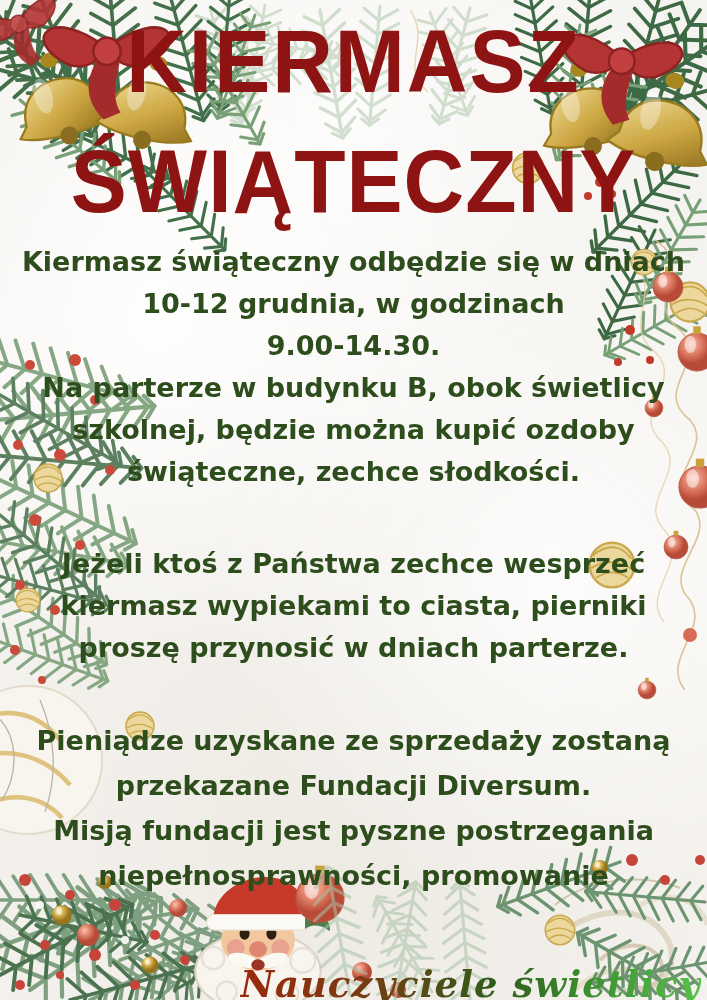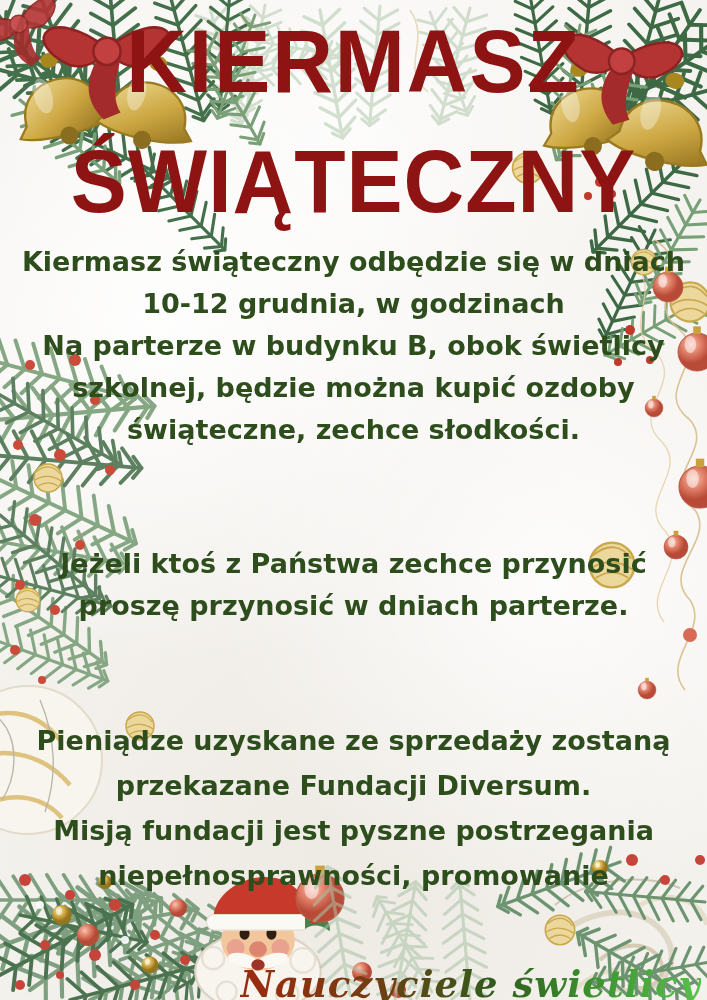--- a/index.html
+++ b/index.html
@@ -319,27 +319,29 @@
 
   <div class="textlayer">
     <div class="title">
       <div class="l1">KIERMASZ</div>
       <div class="l2">ŚWIĄTECZNY</div>
     </div>
 
     <div class="para p1">
       <div class="line">Kiermasz świąteczny odbędzie się w dniach</div>
       <div class="line">10-12 grudnia, w godzinach</div>
+      <div class="line">9.00-14.30.</div>
       <div class="line">Na parterze w budynku B, obok świetlicy</div>
       <div class="line">szkolnej, będzie można kupić ozdoby</div>
       <div class="line">świąteczne, zechce słodkości.</div>
     </div>
 
     <div class="para p2">
-      <div class="line">Jeżeli ktoś z Państwa zechce przynosić</div>
+      <div class="line">Jeżeli ktoś z Państwa zechce wesprzeć</div>
+      <div class="line">kiermasz wypiekami to ciasta, pierniki</div>
       <div class="line">proszę przynosić w dniach parterze.</div>
     </div>
 
     <div class="para p3">
       <div class="line">Pieniądze uzyskane ze sprzedaży zostaną</div>
       <div class="line">przekazane Fundacji Diversum.</div>
       <div class="line">Misją fundacji jest pyszne postrzegania</div>
       <div class="line">niepełnosprawności, promowanie</div>
     </div>
 

